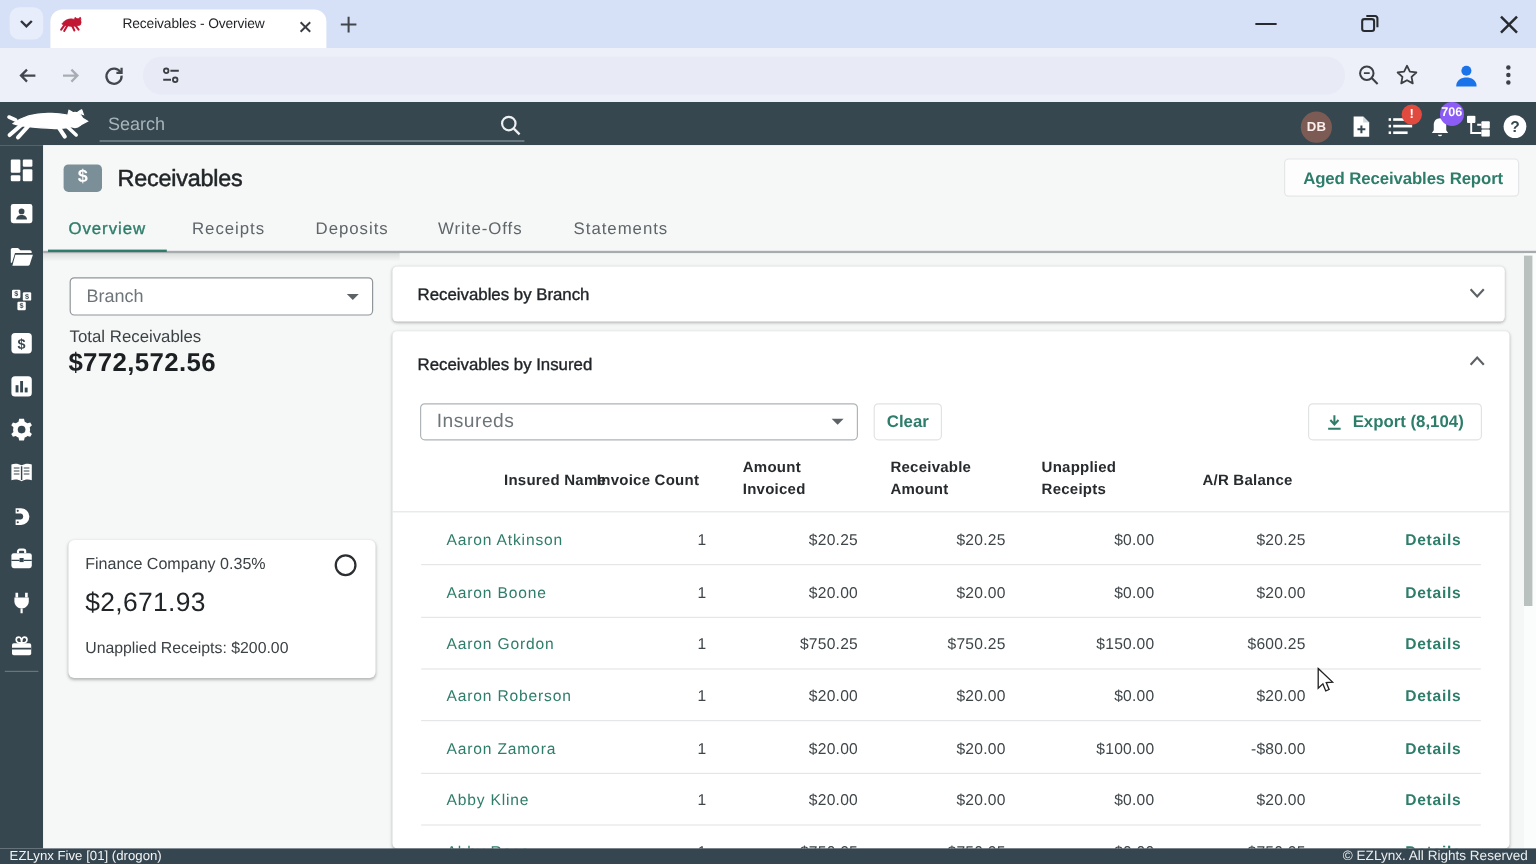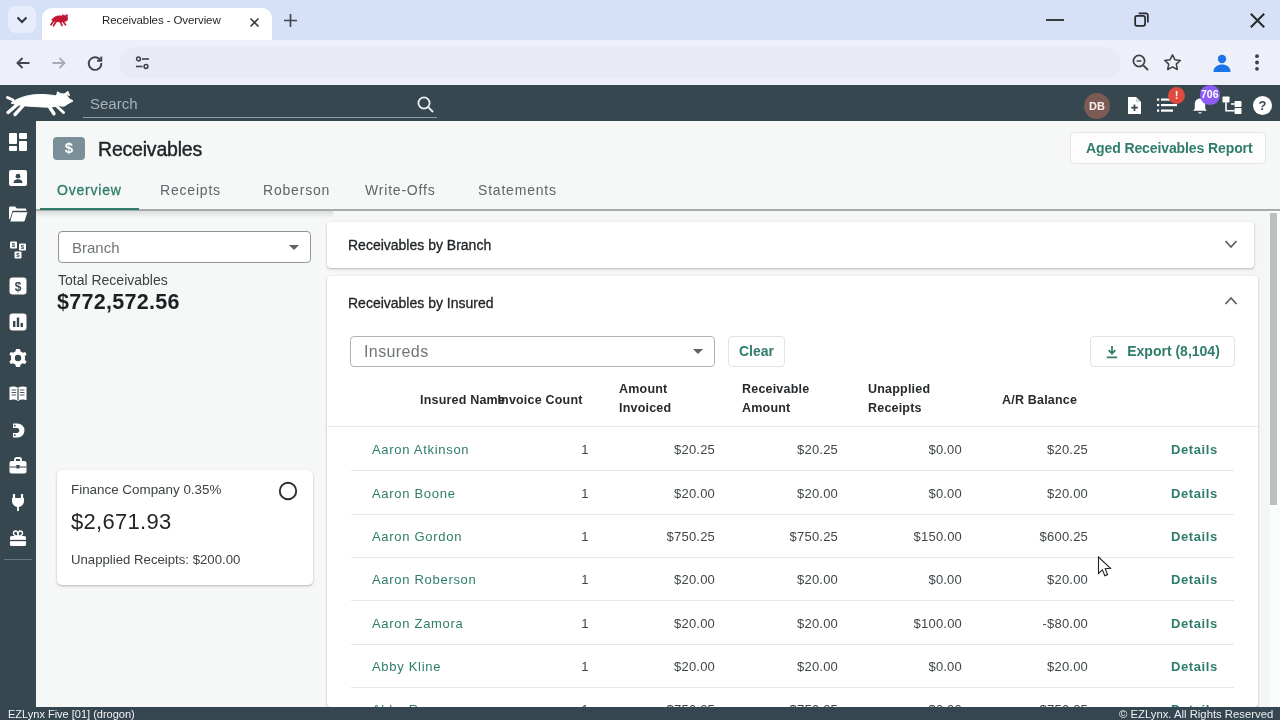--- a/index.html
+++ b/index.html
@@ -55,33 +55,33 @@
     <div class="abs" style="left:17px;top:18px;width:32px;text-align:center;color:#fff;font-size:15px;font-weight:bold;">$</div>
     <div class="abs" style="left:62px;top:17px;font-size:19.5px;font-weight:500;color:#212528;letter-spacing:-0.2px;-webkit-text-stroke:0.4px #212528;">Receivables</div>
     <div class="abs" style="left:1034px;top:11px;width:196px;height:32px;background:#fdfdfd;border:1px solid #e4e6e7;border-radius:4px;"></div>
     <div class="abs teal" style="left:1050px;top:19px;font-size:14px;font-weight:bold;letter-spacing:-0.1px;">Aged Receivables Report</div>
 
     <div class="abs" style="left:0px;top:88.2px;width:1244px;height:1.6px;background:#a6abad;"></div>
       <div class="abs" style="left:0px;top:90px;width:1244px;height:7px;background:linear-gradient(180deg,rgba(60,64,67,0.14),rgba(60,64,67,0));"></div>
     <div class="abs teal" style="left:21px;top:61px;font-size:14px;font-weight:500;letter-spacing:0.8px;-webkit-text-stroke:0.3px #2e7d6a;">Overview</div>
     <div class="abs" style="left:4px;top:86.8px;width:99px;height:2.6px;background:#2e7d6a;"></div>
     <div class="abs" style="left:124px;top:61px;font-size:14px;color:#5f6568;letter-spacing:0.8px;">Receipts</div>
-    <div class="abs" style="left:227px;top:61px;font-size:14px;color:#5f6568;letter-spacing:0.8px;">Roberson</div>
+    <div class="abs" style="left:227px;top:61px;font-size:14px;color:#5f6568;letter-spacing:0.8px;">Deposits</div>
     <div class="abs" style="left:329px;top:61px;font-size:14px;color:#5f6568;letter-spacing:0.8px;">Write-Offs</div>
     <div class="abs" style="left:442px;top:61px;font-size:14px;color:#5f6568;letter-spacing:0.8px;">Statements</div>
     <div class="abs" id="rightbg"></div>
     <div class="abs" id="scrolltrack"></div>
     <div class="abs" id="scrollthumb"></div>
 
     <div class="sel" style="left:22px;top:110px;width:253px;height:32px;"></div>
     <div class="sellabel" style="left:36px;top:118px;">Branch</div>
     <div class="caret" style="left:253px;top:124px;"></div>
     <div class="abs" style="left:22px;top:151px;font-size:14px;color:#3c4245;">Total Receivables</div>
     <div class="abs" style="left:21px;top:169px;font-size:21.5px;font-weight:bold;color:#1c2023;letter-spacing:0.3px;">$772,572.56</div>
-    <div class="card" style="left:21px;top:349px;width:256px;height:115px;">
+    <div class="card" style="left:21px;top:329px;width:256px;height:115px;">
       <div class="abs" style="left:14px;top:12px;font-size:13.4px;color:#3c4245;">Finance Company 0.35%</div>
       <svg class="abs" style="left:221px;top:11px;" width="20" height="20" viewBox="0 0 20 20">
           <circle cx="10" cy="10" r="8.2" fill="none" stroke="#2b2f32" stroke-width="1.9"></circle>
         </svg>
       <div class="abs" style="left:14px;top:39px;font-size:22px;color:#212528;letter-spacing:0.3px;">$2,671.93</div>
       <div class="abs" style="left:14px;top:82px;font-size:13.2px;color:#3c4245;">Unapplied Receipts: $200.00</div>
     </div>
 
     <div class="card" style="left:291px;top:101px;width:927px;height:46px;border-radius:4px;">
       <div class="abs" style="left:21px;top:15px;font-size:14px;font-weight:500;color:#212528;-webkit-text-stroke:0.3px #212528;">Receivables by Branch</div>

